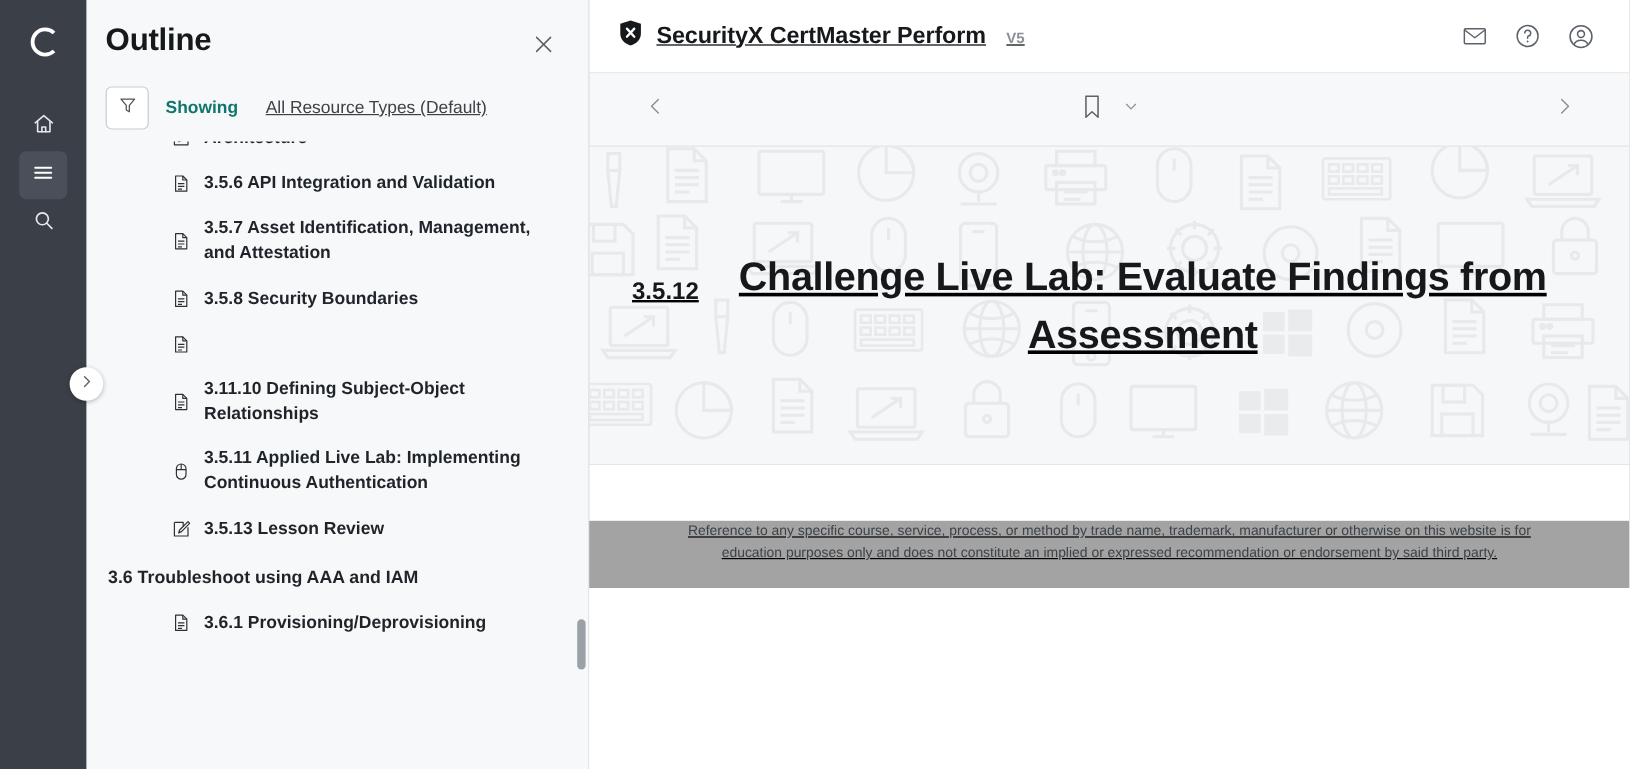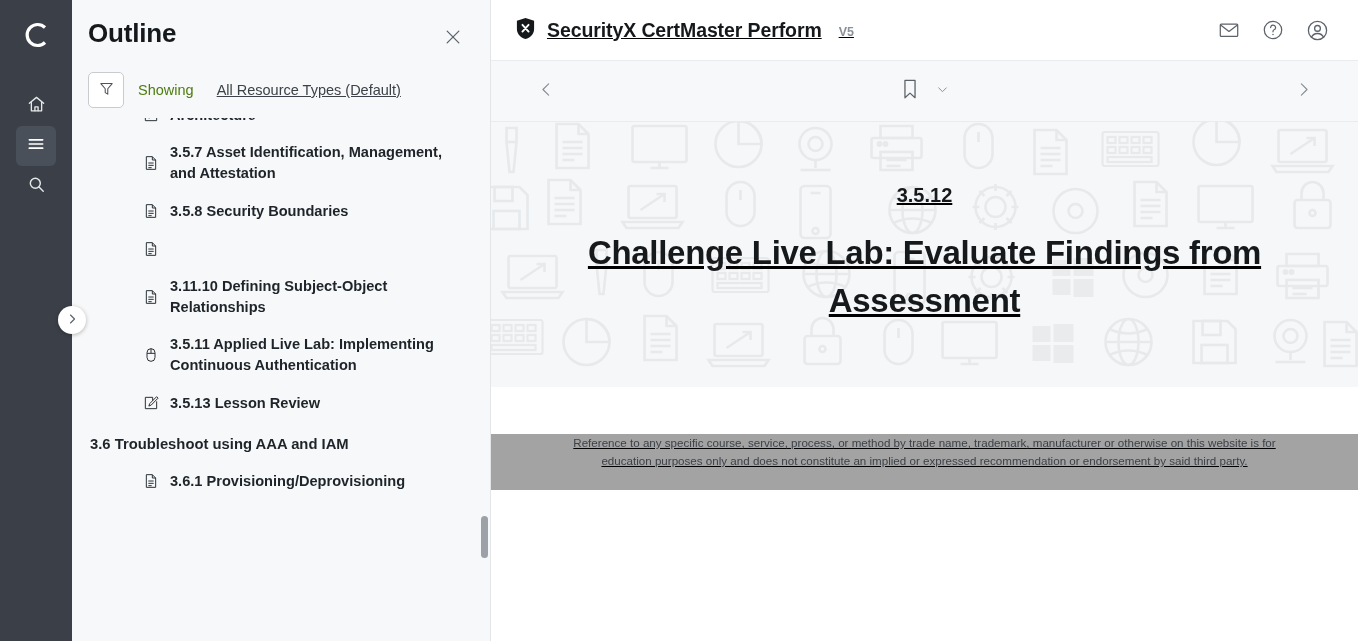--- a/index.html
+++ b/index.html
@@ -58,21 +58,21 @@
     display: flex; align-items: center;
     padding: 0 16px; height: 56px; flex: 0 0 56px;
     gap: 14px;
   }
   .filter-box {
     width: 36px; height: 36px; border: 1px solid #c8ccd0;
     border-radius: 5px; background: #fff;
     display: flex; align-items: center; justify-content: center;
     cursor: pointer; flex: 0 0 36px;
   }
-  .showing-label { font-size: 14.5px; font-weight: normal; color: #4d7c0f; }
+  .showing-label { font-size: 14.5px; font-weight: bold; color: #0f766e; }
   .showing-value { font-size: 14.5px; color: #3c4248; margin-left: 9px; text-decoration: underline; }
 
   .outline-scroll {
     flex: 1 1 auto; overflow: hidden;
     position: relative;
     padding: 0 14px 0 14px;
   }
   .outline-inner { margin-top: -22px; }
 
   .ol-item {
@@ -178,21 +178,21 @@
   .bookmark-btn, .bookmark-caret {
     display: flex; align-items: center; justify-content: center;
     cursor: pointer;
   }
   .nav-arrow.next { margin-left: auto; }
 
   .hero {
     height: 265px; flex: 0 0 265px;
     position: relative; overflow: hidden;
     background: #f6f7f8;
-    display: flex; flex-direction: column;
+    display: flex; flex-direction: row;
     align-items: center; justify-content: center;
   }
   .hero-pattern {
     position: absolute; inset: 0;
     opacity: 1;
   }
   .hero-num {
     font-size: 20px; font-weight: bold; color: #16191c;
     position: relative; z-index: 2;
     margin-bottom: 22px;
@@ -281,20 +281,32 @@
     <div class="outline-scroll">
       <div class="outline-inner" id="outline-inner">
           <div class="ol-item">
             <span class="ol-icon">
               <svg width="16" height="17" viewBox="0 0 24 24" fill="none" stroke="#2b3136" stroke-width="1.5" stroke-linejoin="round">
                 <path d="M3.5 3.5h11v5M3.5 3.5v17h17v-11"></path>
                 <path d="M20.5 2.5 10 13l-1.2 3.6L12.4 15 22.5 4.8z"></path>
               </svg>
             </span>
             <div class="ol-text">Architecture</div>
+          </div>
+          <div class="ol-item">
+            <span class="ol-icon">
+              <svg width="16" height="17" viewBox="0 0 24 24" fill="none" stroke="#2b3136" stroke-width="1.5" stroke-linejoin="round">
+                <path d="M5 2.5h9l5 5v14H5z"></path>
+                <path d="M14 2.5v5h5"></path>
+                <line x1="8" y1="12" x2="16" y2="12"></line>
+                <line x1="8" y1="15.5" x2="16" y2="15.5"></line>
+                <line x1="8" y1="19" x2="13" y2="19"></line>
+              </svg>
+            </span>
+            <div class="ol-text">3.5.6 API Integration and Validation</div>
           </div>
           <div class="ol-item">
             <span class="ol-icon">
               <svg width="16" height="17" viewBox="0 0 24 24" fill="none" stroke="#2b3136" stroke-width="1.5" stroke-linejoin="round">
                 <path d="M5 2.5h9l5 5v14H5z"></path>
                 <path d="M14 2.5v5h5"></path>
                 <line x1="8" y1="12" x2="16" y2="12"></line>
                 <line x1="8" y1="15.5" x2="16" y2="15.5"></line>
                 <line x1="8" y1="19" x2="13" y2="19"></line>
               </svg>

